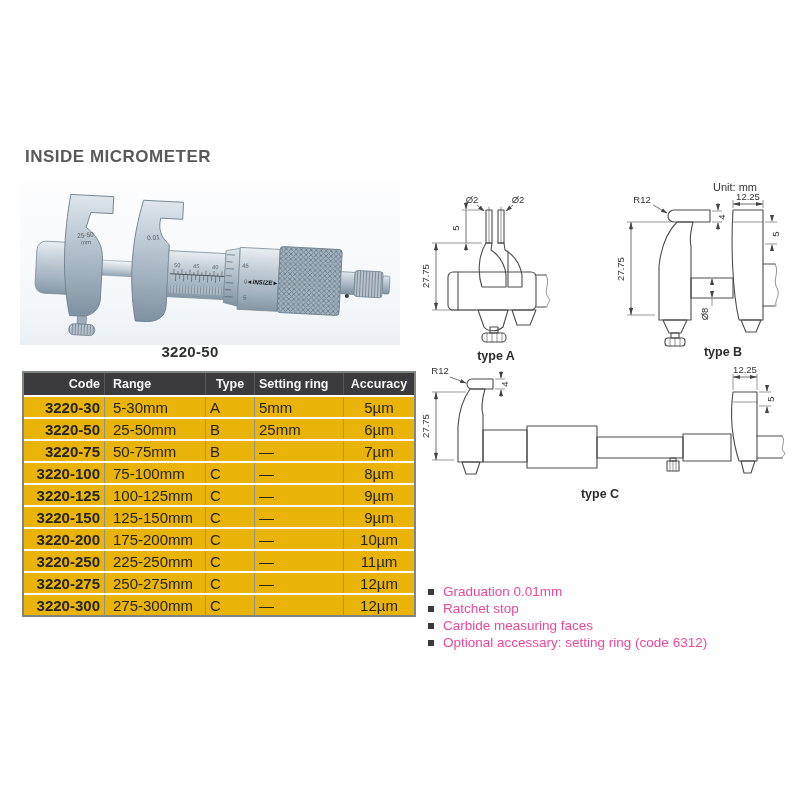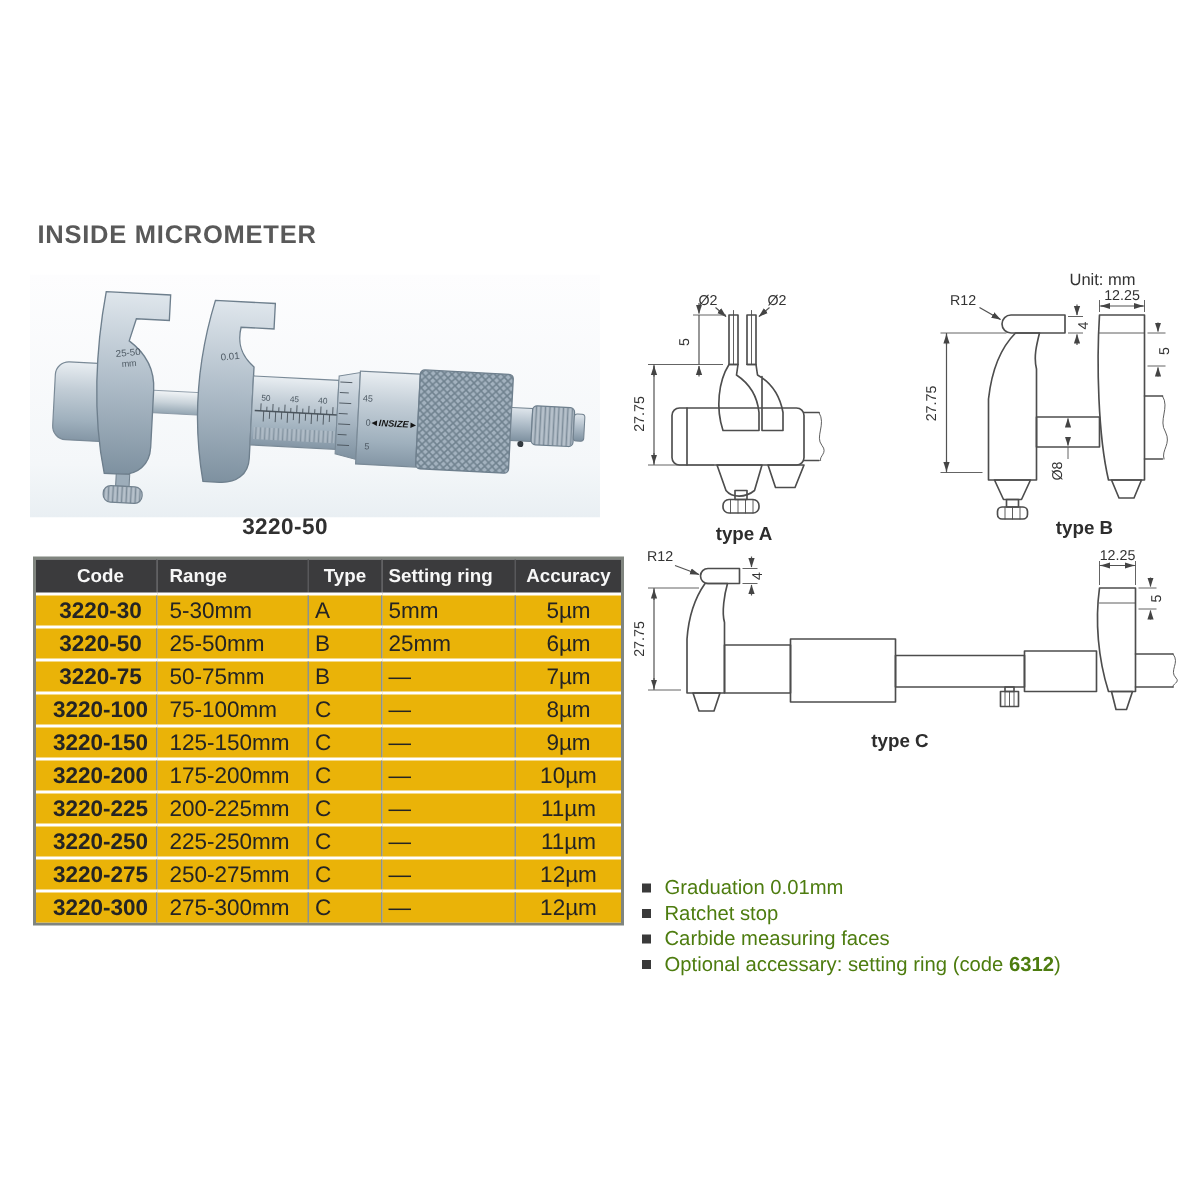--- a/index.html
+++ b/index.html
@@ -26,31 +26,31 @@
   table.spec th{
     background:#3b3b3d;color:#f7f7f7;font-size:12.5px;font-weight:bold;
     height:22px;padding:0 4px;border-right:1px solid #58585b;border-bottom:2px solid #ffffff;
   }
   table.spec th:last-child,table.spec td:last-child{border-right:none;}
   table.spec td{
     background:#eab308;font-size:15px;height:20px;padding:0 4px;
     border-right:1px solid #8e938e;border-bottom:2px solid #ffffff;color:#242424;
   }
   table.spec tr:last-child td{border-bottom:none;margin-top:12px;}
-  .c0{width:66px;text-align:center;padding-left:10px !important;font-weight:bold;}
+  .c0{width:66px;text-align:right;padding-left:10px !important;font-weight:bold;}
   th.c0{font-weight:bold;}
   .c1{width:88px;text-align:left;padding-left:8px !important;}
   .c2{width:40px;}
   .c3{width:80px;text-align:left;}
   .c4{width:62px;text-align:center;}
   
   .features{position:absolute;left:428px;top:585px;list-style:none;margin:0;padding:0;}
-  .features li{display:flex;align-items:center;margin-bottom:4px;font-size:13.5px;color:#4d7c0f;height:13px;}
+  .features li{display:flex;align-items:center;margin-bottom:4px;font-size:13.5px;color:#ec4899;height:13px;}
   .features .sq{width:6px;height:6px;background:#3a3a3a;margin-right:9px;flex:0 0 auto;}
-  .features b{font-weight:bold;}
+  .features b{font-weight:normal;}
   
   .drawing{position:absolute;}
   .ln path,.ln rect,.ln line{stroke:#4d4d4d;stroke-width:1.1;fill:none;stroke-linejoin:round;stroke-linecap:round;}
   .ln .thin{stroke-width:.6;}
   .dim line{stroke:#525252;stroke-width:.8;fill:none;}
   .dim .ext{stroke-width:.6;}
   .dtxt{font-family:"Liberation Sans",sans-serif;font-size:9.5px;fill:#333;}
   .dlab{font-family:"Liberation Sans",sans-serif;font-size:12.5px;font-weight:bold;fill:#2d2d2d;}
   
   .ptxt{font-family:"Liberation Sans",sans-serif;fill:#4e5a64;}
@@ -211,39 +211,39 @@
             <td class="c4">7µm</td>
           </tr>
           <tr>
             <td class="c0">3220-100</td>
             <td class="c1">75-100mm</td>
             <td class="c2">C</td>
             <td class="c3">—</td>
             <td class="c4">8µm</td>
           </tr>
           <tr>
+            <td class="c0">3220-125</td>
+            <td class="c1">100-125mm</td>
+            <td class="c2">C</td>
+            <td class="c3">—</td>
+            <td class="c4">9µm</td>
+          </tr>
+          <tr>
             <td class="c0">3220-150</td>
             <td class="c1">125-150mm</td>
             <td class="c2">C</td>
             <td class="c3">—</td>
             <td class="c4">9µm</td>
           </tr>
           <tr>
             <td class="c0">3220-200</td>
             <td class="c1">175-200mm</td>
             <td class="c2">C</td>
             <td class="c3">—</td>
             <td class="c4">10µm</td>
-          </tr>
-          <tr>
-            <td class="c0">3220-225</td>
-            <td class="c1">200-225mm</td>
-            <td class="c2">C</td>
-            <td class="c3">—</td>
-            <td class="c4">11µm</td>
           </tr>
           <tr>
             <td class="c0">3220-250</td>
             <td class="c1">225-250mm</td>
             <td class="c2">C</td>
             <td class="c3">—</td>
             <td class="c4">11µm</td>
           </tr>
           <tr>
             <td class="c0">3220-275</td>

